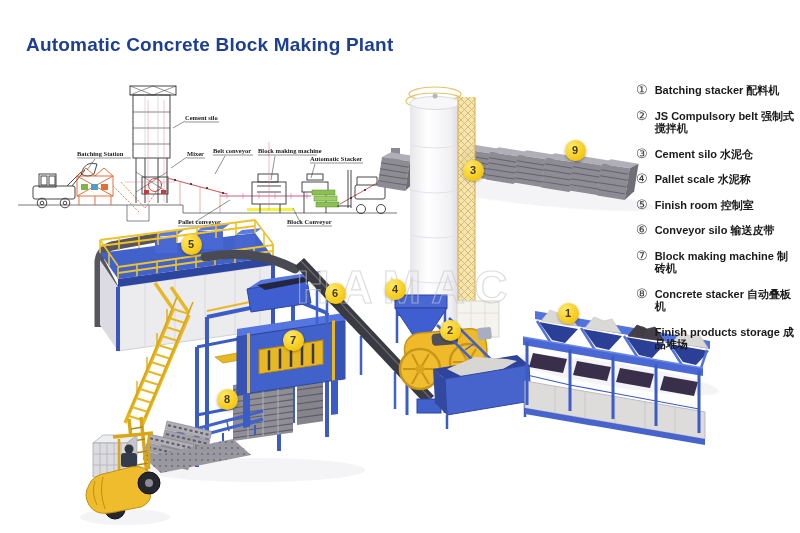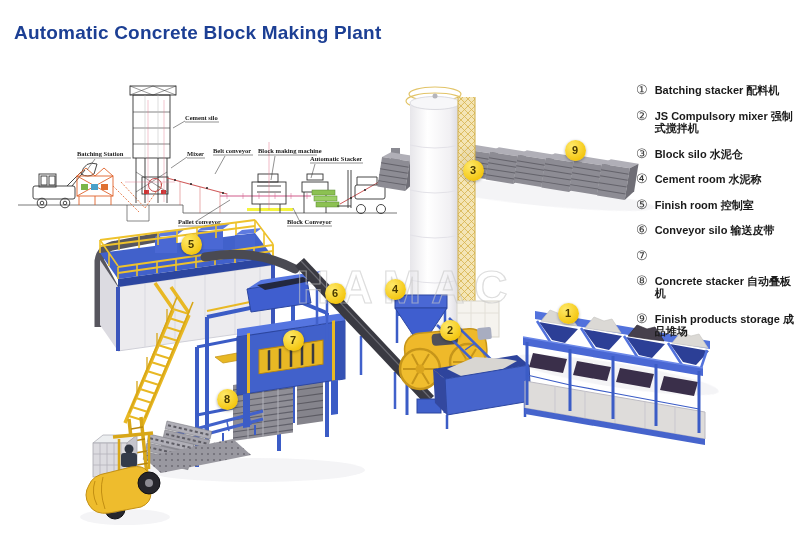--- a/index.html
+++ b/index.html
@@ -1,18 +1,18 @@
 <!DOCTYPE html>
 <html><head>
 <meta charset="utf-8">
 <style>
   html,body{margin:0;padding:0;background:#fff;}
   .canvas{position:relative;width:800px;height:533px;background:#ffffff;overflow:hidden;
           font-family:"Liberation Sans",sans-serif;}
-  .page-title{position:absolute;left:14px;top:22px;margin:0;font-size:19px;font-weight:700;
+  .page-title{position:absolute;left:14px;top:22px;margin:12px;font-size:19px;font-weight:700;
               letter-spacing:.2px;color:#1c3f94;}
   svg{position:absolute;}
   .schlabel{font:bold 6.5px "Liberation Serif",serif;fill:#222;}
   .legend{position:absolute;left:636px;top:84px;margin:0;padding:0;list-style:none;width:160px;}
   .legend li{display:flex;align-items:flex-start;gap:7px;margin-bottom:13px;
              font-size:11px;line-height:12.5px;color:#1a1a1a;font-weight:600;}
   .lnum{font-size:13px;line-height:12px;color:#3a3a3a;font-weight:400;flex:0 0 auto;}
   .badge{position:absolute;width:21px;height:21px;border-radius:50%;
          background:radial-gradient(circle at 35% 30%, #ffe96a, #f3c50d 75%);
          box-shadow:0 1px 3px rgba(0,0,0,.35);
@@ -415,40 +415,41 @@
   <div class="badge" style="left:216.5px;top:388.5px">8</div>
   <div class="badge" style="left:564.5px;top:139.5px">9</div>
 
   <ul class="legend">
     <li>
       <span class="lnum">①</span>
       <span>Batching stacker 配料机</span>
       </li>
     <li>
       <span class="lnum">②</span>
-      <span>JS Compulsory mixer 强制式搅拌机</span>
+      <span>JS Compulsory belt 强制式搅拌机</span>
       </li>
     <li>
       <span class="lnum">③</span>
-      <span>Block silo  水泥仓</span>
+      <span>Cement silo  水泥仓</span>
       </li>
     <li>
       <span class="lnum">④</span>
-      <span>Cement room 水泥称</span>
+      <span>Pallet scale 水泥称</span>
       </li>
     <li>
       <span class="lnum">⑤</span>
       <span>Finish room 控制室</span>
       </li>
     <li>
       <span class="lnum">⑥</span>
       <span>Conveyor silo 输送皮带</span>
       </li>
     <li>
       <span class="lnum">⑦</span>
+      <span>Block making machine 制砖机</span>
       </li>
     <li>
       <span class="lnum">⑧</span>
       <span>Concrete stacker 自动叠板机</span>
       </li>
     <li>
       <span class="lnum">⑨</span>
       <span>Finish products storage 成品堆场</span>
       </li>
   </ul>

